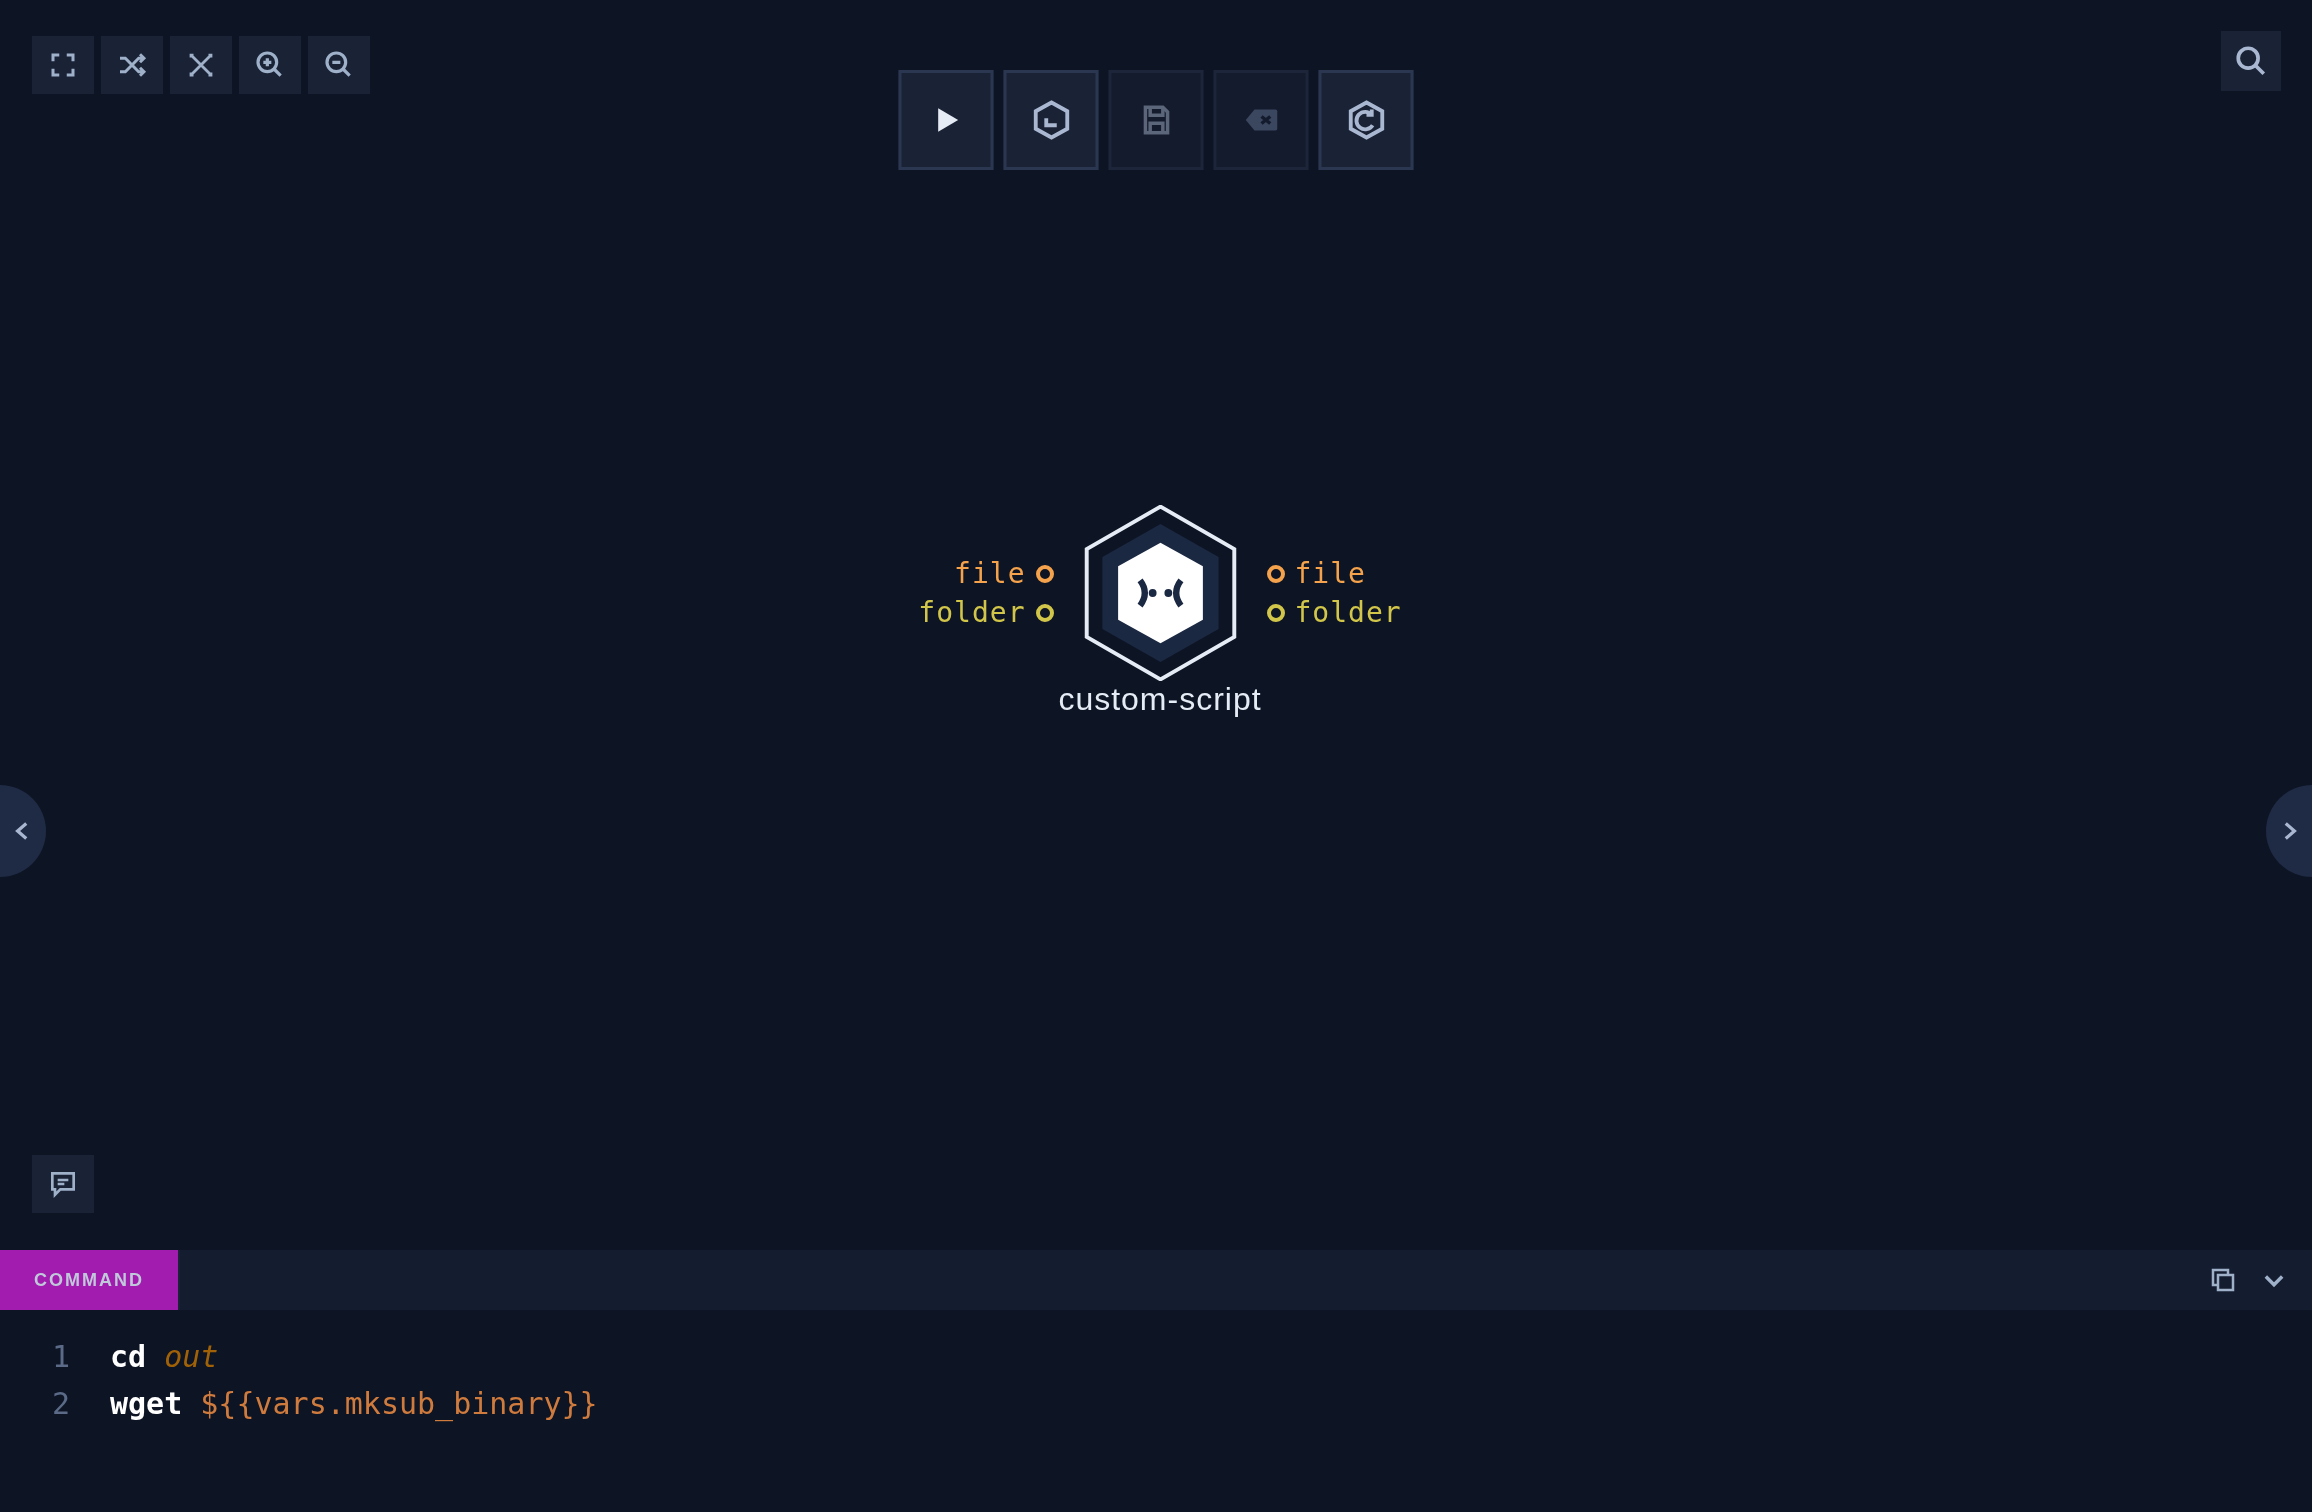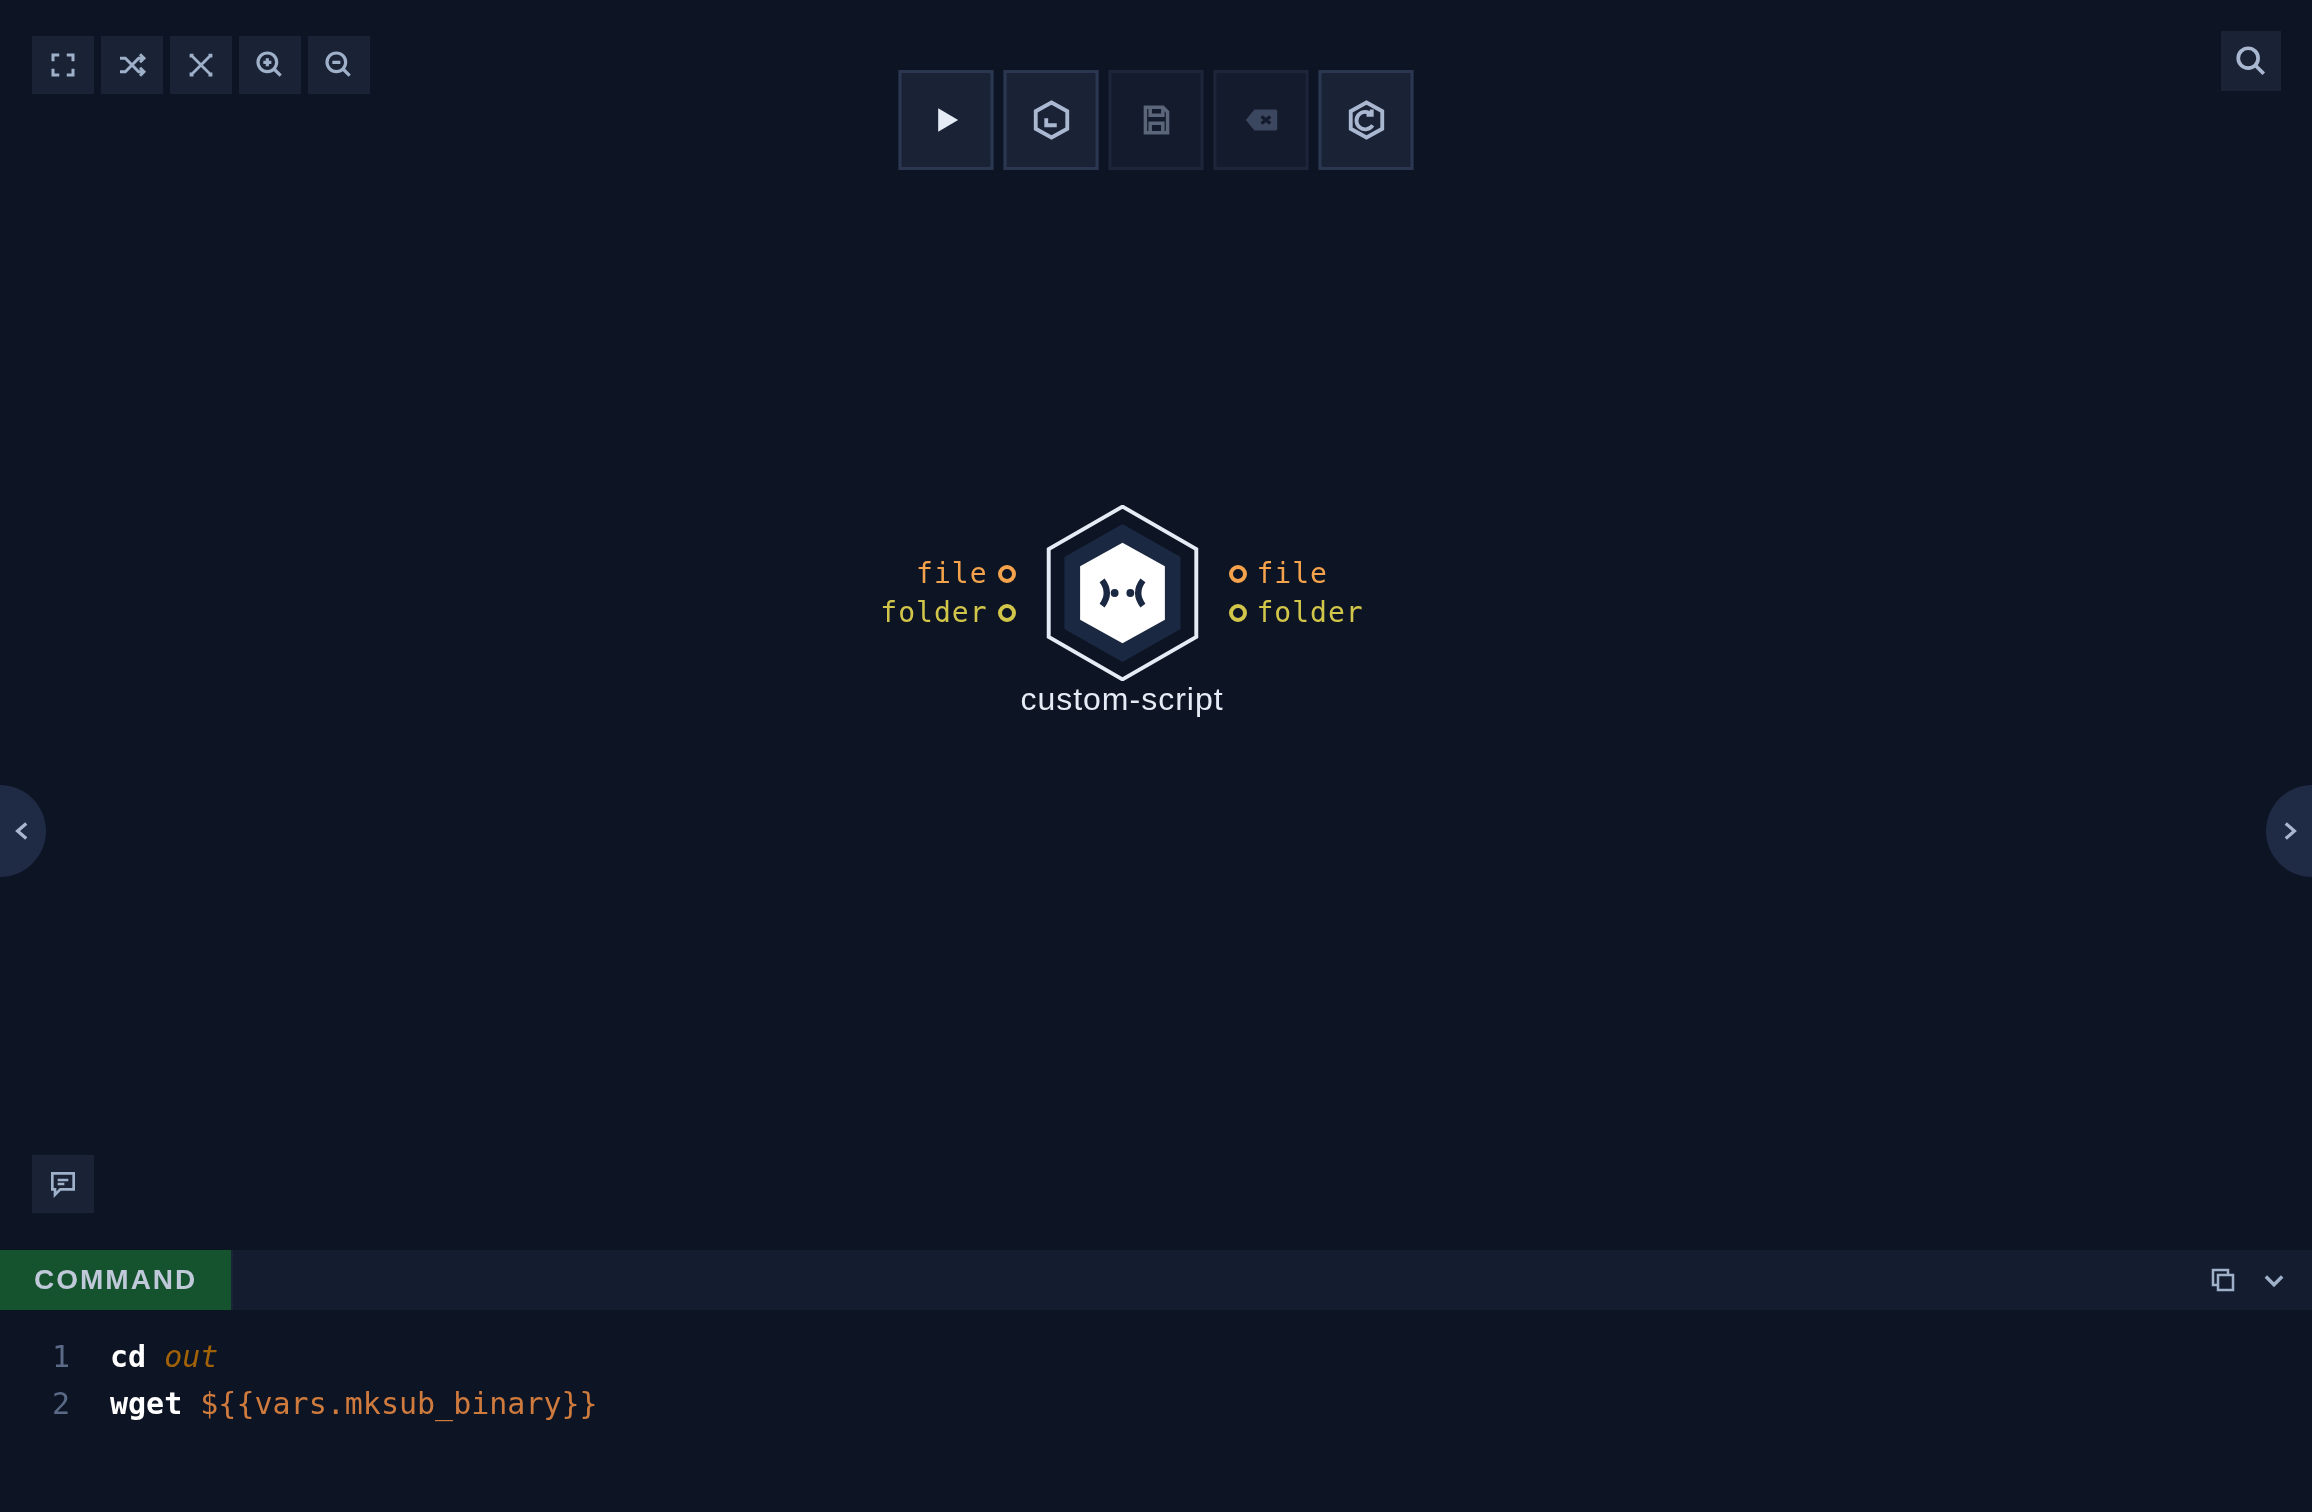--- a/index.html
+++ b/index.html
@@ -91,21 +91,21 @@
     height: 58px;
     background: #1a2236;
     display: flex;
     align-items: center;
     justify-content: center;
     cursor: pointer;
   }
   
   .node-area {
     position: absolute;
-    left: 842px;
+    left: 880px;
     top: 505px;
     width: 560px;
     display: flex;
     flex-direction: column;
     align-items: center;
   }
   .node-row {
     display: flex;
     align-items: center;
     justify-content: center;
@@ -160,23 +160,23 @@
     height: 62px;
     background: #141c30;
     display: flex;
     align-items: stretch;
     border-top: 2px solid #0d1424;
   }
   .command-tab {
     padding: 0 34px;
     display: flex;
     align-items: center;
-    background: #14532d;
+    background: #a21caf;
     color: #c0c9da;
-    font-size: 28px;
+    font-size: 18px;
     font-weight: 600;
     letter-spacing: 2px;
     border-right: 2px solid #1b2338;
   }
   .command-actions {
     margin-left: auto;
     display: flex;
     align-items: center;
     gap: 22px;
     padding-right: 24px;

